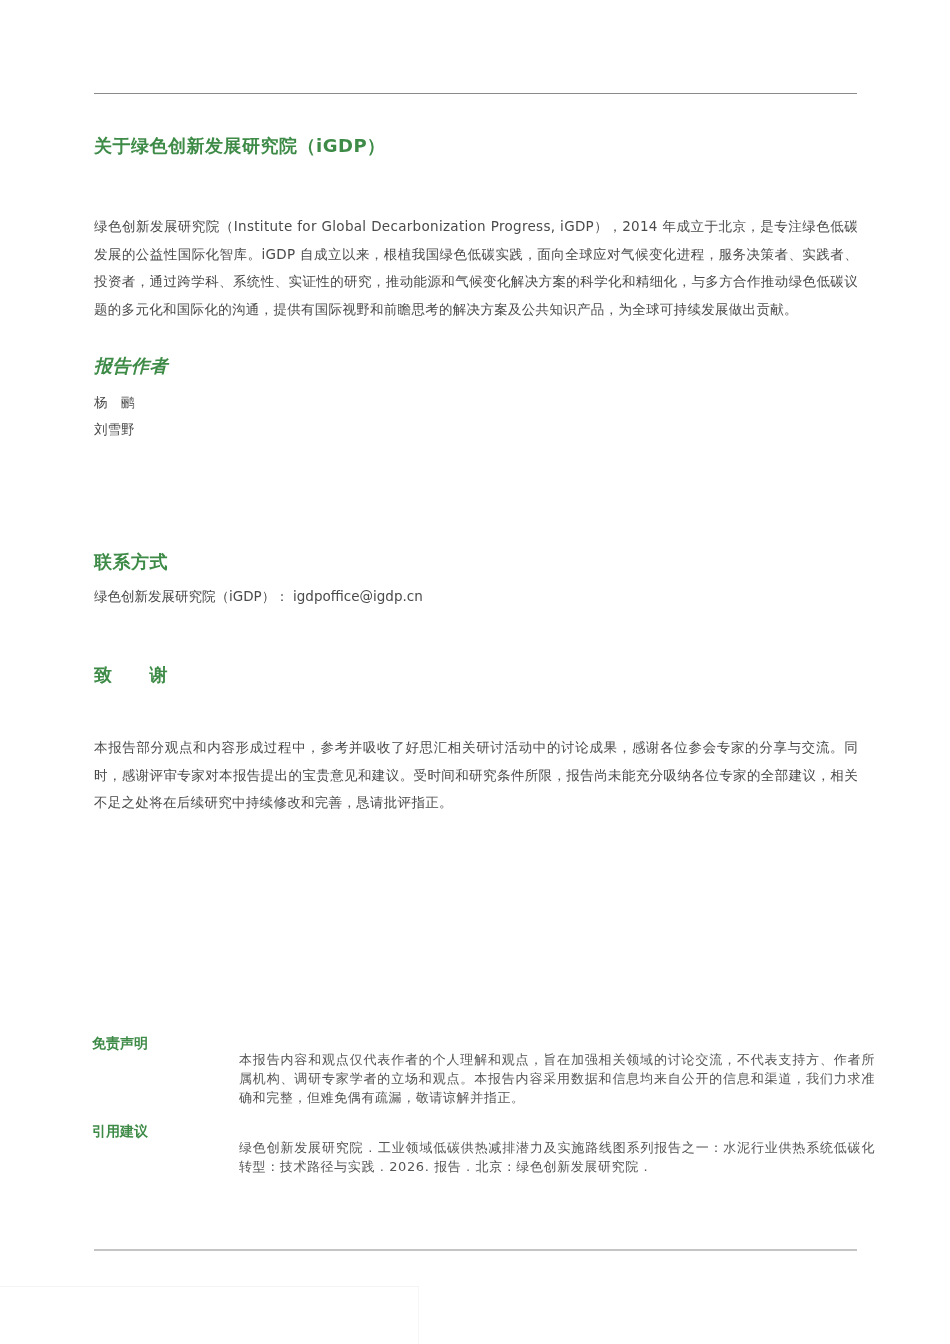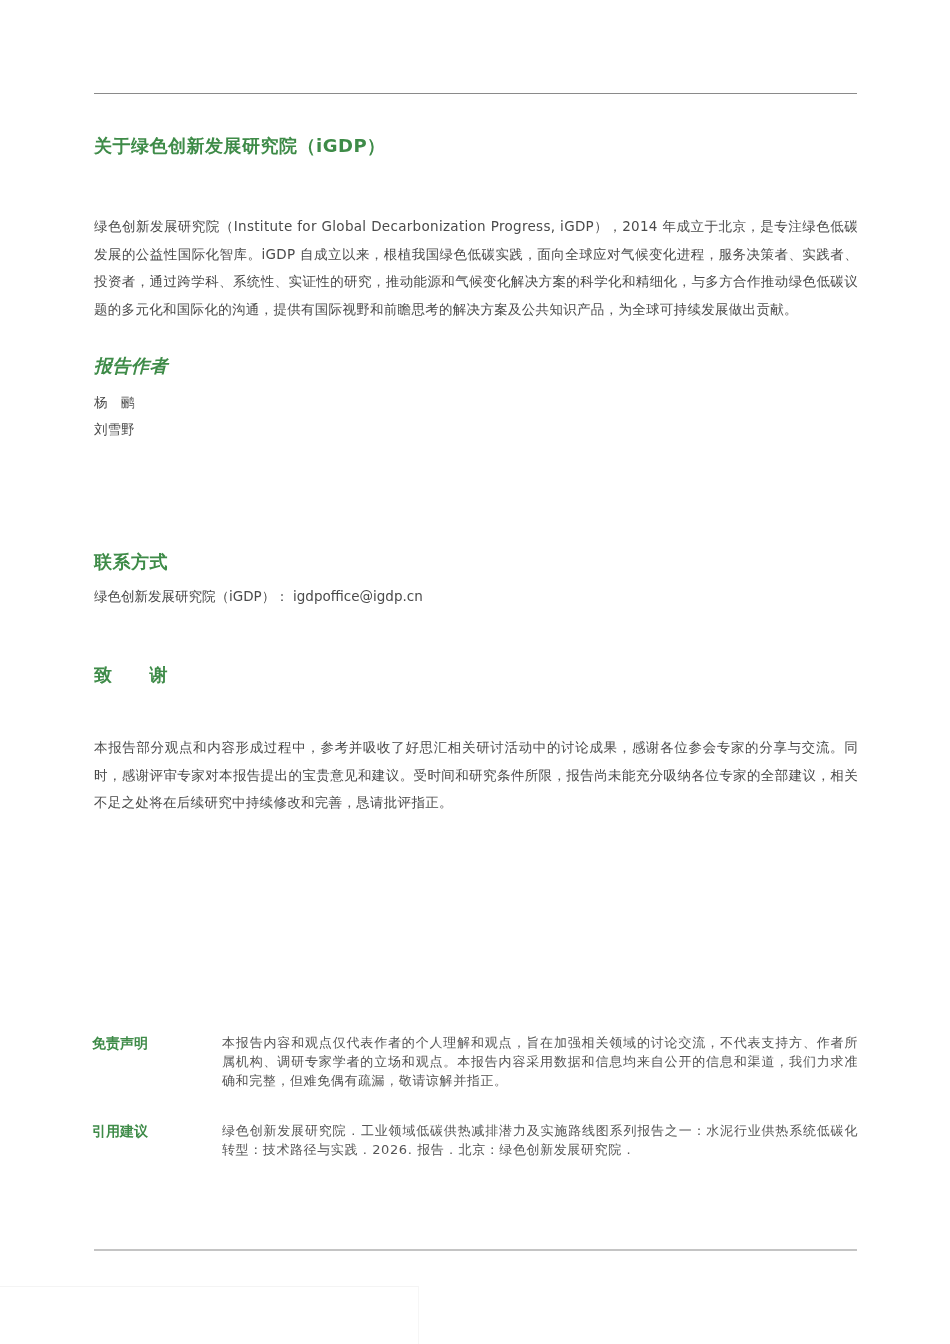--- a/index.html
+++ b/index.html
@@ -9,21 +9,21 @@
     }
     .rule { position: absolute; left: 94px; width: 763px; height: 1px; }
     .rule.top { top: 93px; background: #8a8a8a; }
     .rule.bottom { top: 1249px; height: 2px; background: #c4c4c4; }
     .h { position: absolute; left: 94px; font-size: 18px; font-weight: bold; color: #3e8b48; letter-spacing: 0.5px; margin: 0; }
     .para { position: absolute; left: 94px; width: 764px; font-size: 13.5px; line-height: 27.5px; margin: 0; letter-spacing: 0.3px; text-align: justify; }
     .authors { position: absolute; left: 94px; top: 390px; margin: 0; padding: 0; list-style: none; font-size: 13.5px; }
     .authors li { height: 27px; line-height: 24px; display: flex; }
     .authors .name { width: 54px; white-space: pre; }
     .note-label { position: absolute; left: 92px; font-size: 14px; font-weight: bold; color: #3e8b48; }
-    .note-text { position: absolute; left: 222px; width: 636px; font-size: 13px; line-height: 19px; color: #555; letter-spacing: 0.6px; margin: 0; text-align: justify; }
+    .note-text { position: absolute; left: 222px; width: 636px; font-size: 13px; line-height: 19px; color: #555; letter-spacing: 0.6px; margin: 17px; text-align: justify; }
     .artifact { position: absolute; left: 0; top: 1286px; width: 418px; height: 57px; border-top: 1px solid #f4f4f4; border-right: 1px solid #f6f6f6; border-bottom: 2px solid #cfcfc8; }
   </style>
 </head>
 <body>
 
 <div class="rule top"></div>
 
 <h2 class="h" style="top:134px;">关于绿色创新发展研究院（iGDP）</h2>
 <p class="para" style="top:189px;margin-top:24px;">绿色创新发展研究院（Institute for Global Decarbonization Progress, iGDP），2014 年成立于北京，是专注绿色低碳发展的公益性国际化智库。iGDP 自成立以来，根植我国绿色低碳实践，面向全球应对气候变化进程，服务决策者、实践者、投资者，通过跨学科、系统性、实证性的研究，推动能源和气候变化解决方案的科学化和精细化，与多方合作推动绿色低碳议题的多元化和国际化的沟通，提供有国际视野和前瞻思考的解决方案及公共知识产品，为全球可持续发展做出贡献。</p>
 

